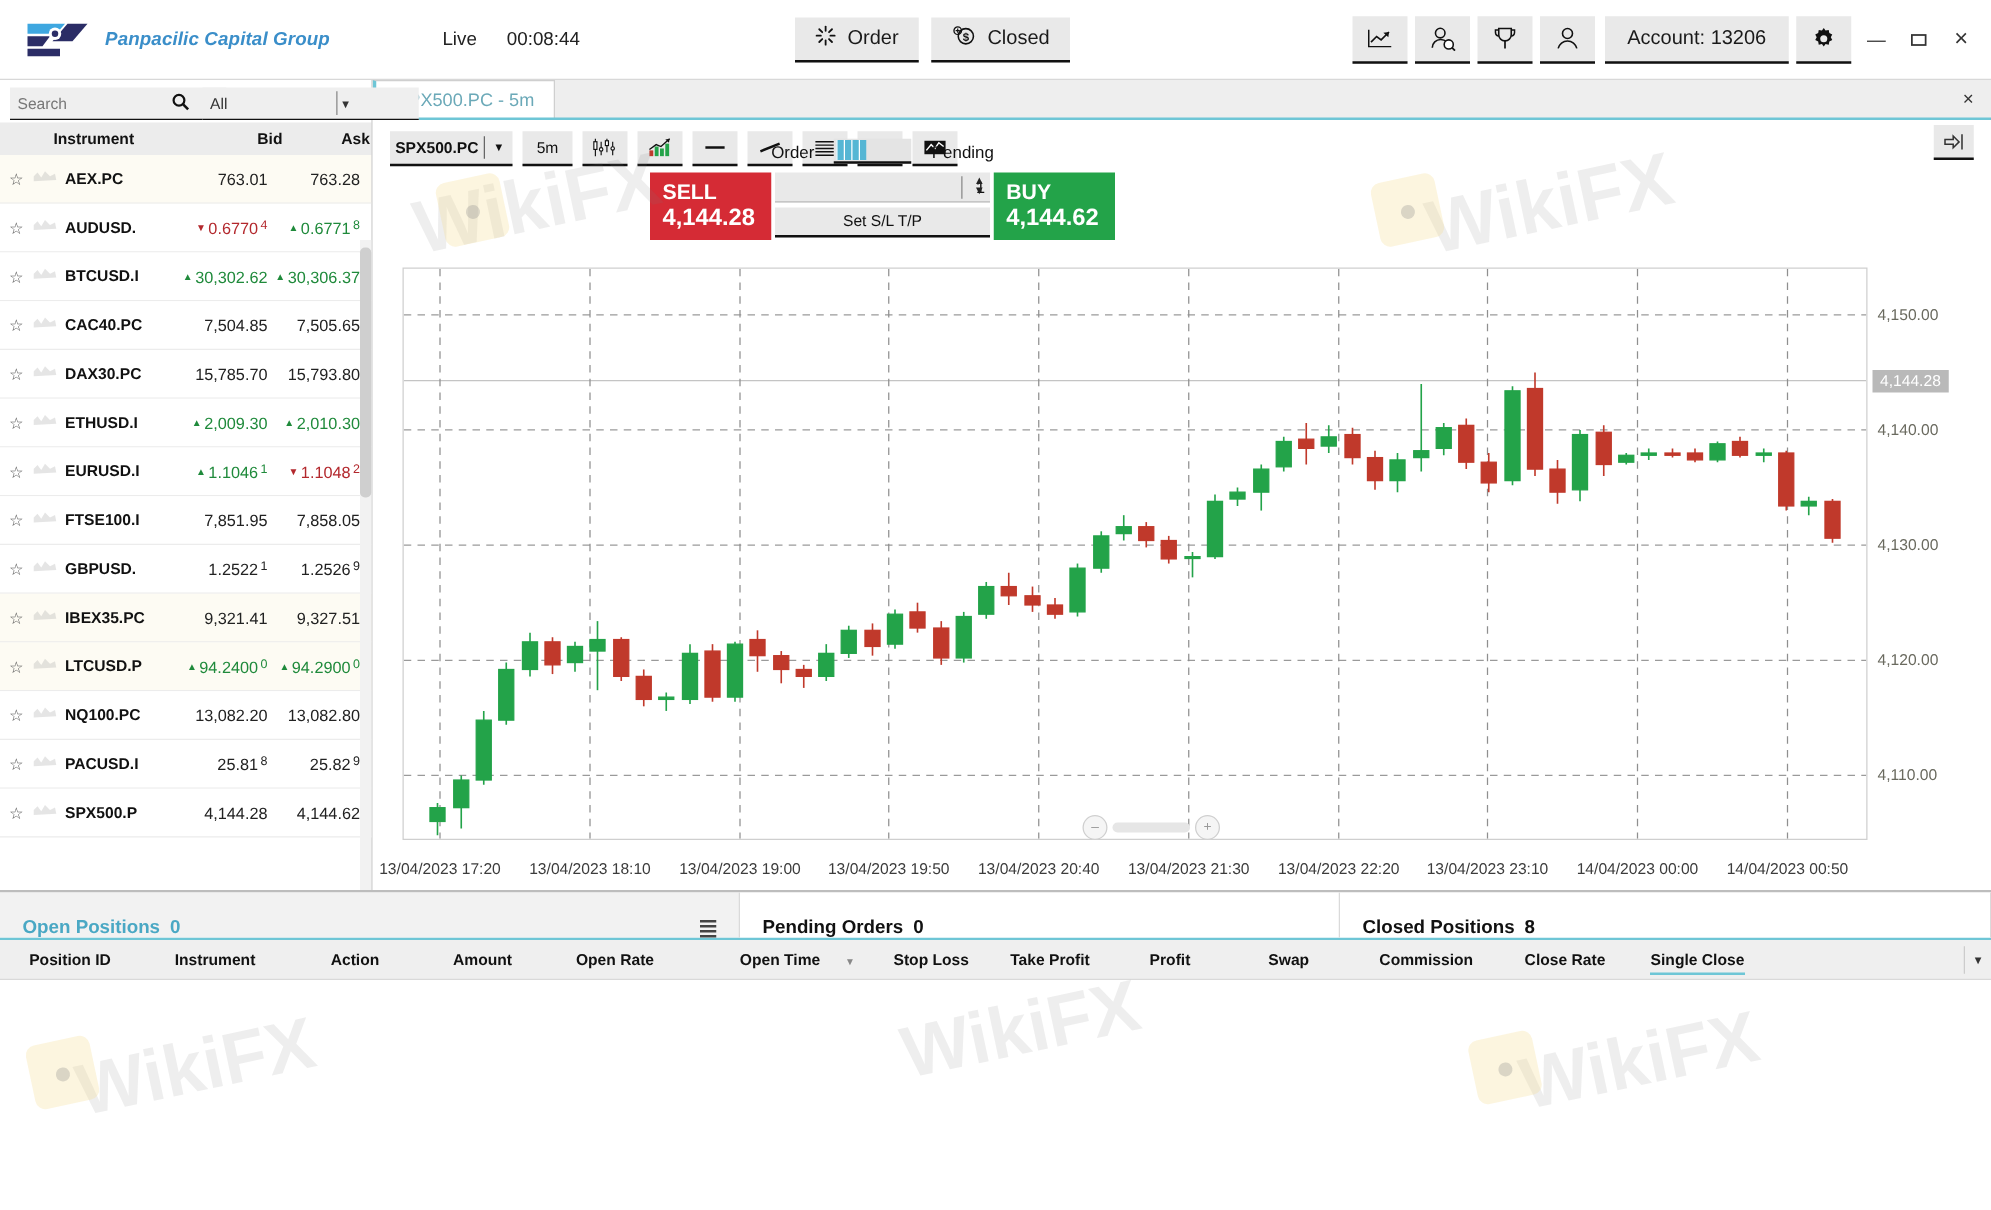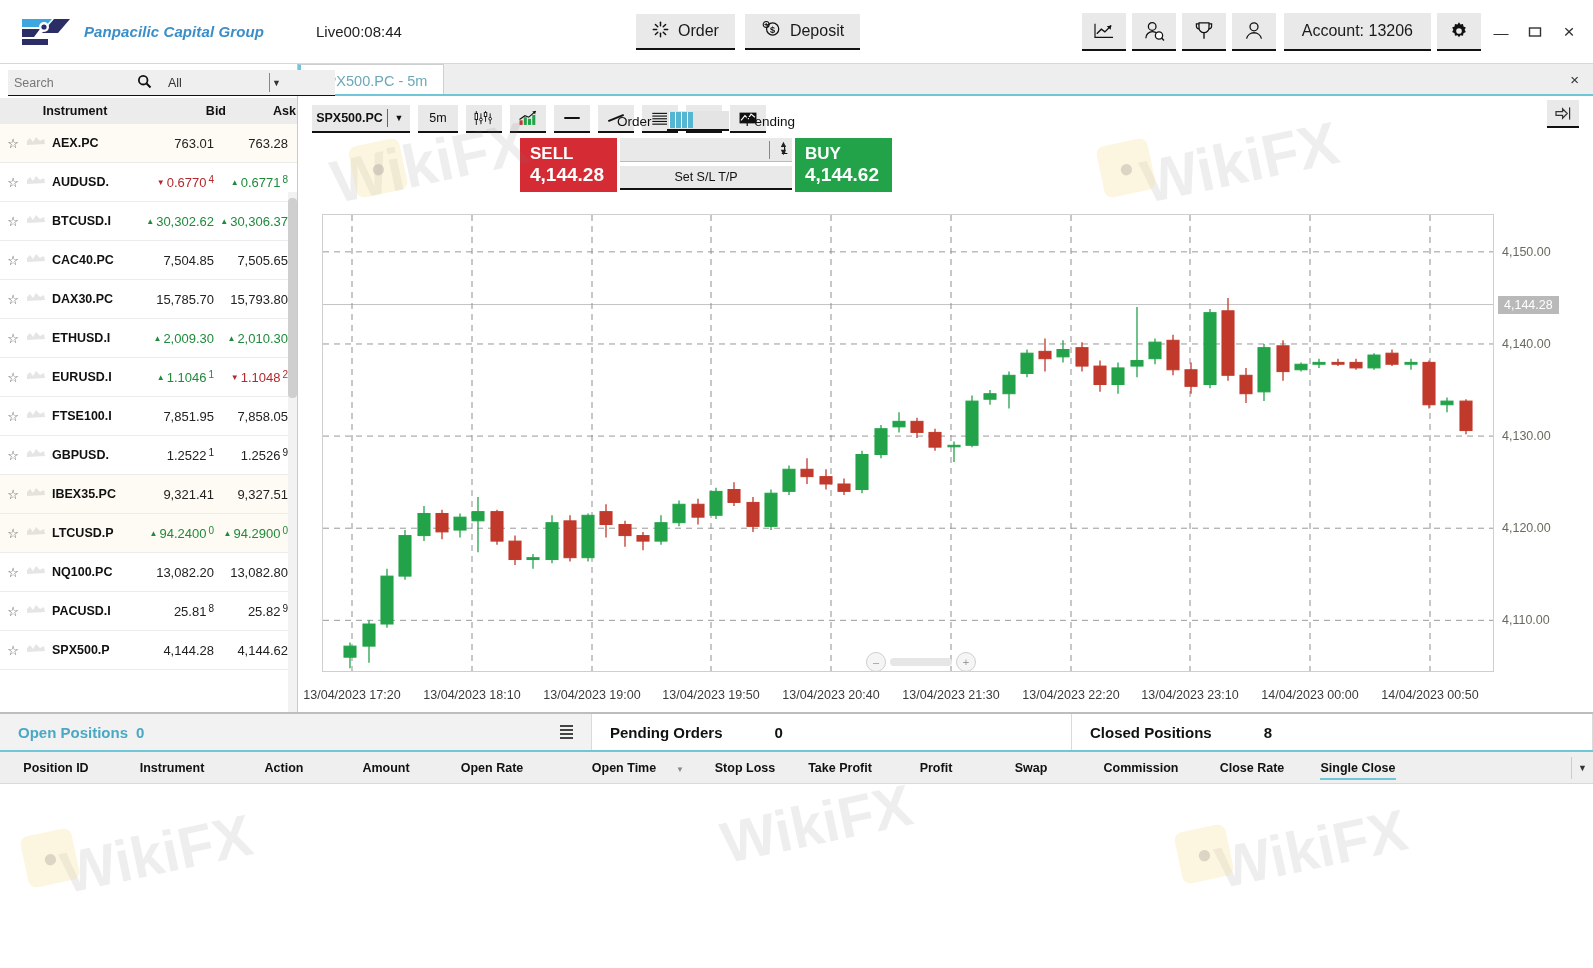--- a/index.html
+++ b/index.html
@@ -28,21 +28,21 @@
 
   
   .topbar {
     position:relative; height:64px; background:#fff;
     display:flex; align-items:center; z-index: 60;
     border-bottom:1px solid #d8d8d8;
   }
   .brand { display:flex; align-items:center; margin-left:18px;font-style:italic; }
   .brand-mark { width:58px; height:34px; position:relative; margin-right:8px; }
   .brand-name { color:#3a8ec9; font-size:15px; font-weight:bold; letter-spacing:0.1px; }
-  .live-group { display:flex; align-items:center; margin-left:52px; }
+  .live-group { display:flex; align-items:center; margin-left:90px; gap:24px; }
   .live-label { font-size:15px; color:#222; }
   .live-clock { font-size:15px; color:#222; }
 
   .center-btns { position:absolute; left:636px; top:14px; display:flex; gap:10px; }
   .tbtn {
     height:36px; background:#e9e9e9; border:none; border-bottom:2px solid #111;
     display:flex; align-items:center; gap:9px; padding:0 16px;
     font-size:16px; color:#1a1a1a; cursor:pointer;
     font-family:"Liberation Sans", sans-serif;
   }
@@ -183,22 +183,22 @@
   .xtick { position:absolute; font-size:12.5px; color:#3c3c3c; transform:translateX(-50%); white-space:nowrap; }
   .zoomctl { position:absolute; left:866px; top:652px; display:flex; align-items:center; gap:4px; z-index:20; }
   .zbtn { width:20px; height:20px; border-radius:50%; border:1px solid #cfcfcf; background:#f5f5f5;
           display:flex; align-items:center; justify-content:center; font-size:11px; color:#999; cursor:pointer; }
   .ztrack { width:62px; height:8px; background:#e6e6e6; border-radius:5px; cursor:pointer; }
 
   
   .bottom { position:relative; height:256px; background:#fff; border-top:2px solid #bdbdbd; }
   .btabs { height:38px; display:flex; align-items:stretch; border-bottom:2px solid #6ec6d6; }
   .btab {
-    display:flex; align-items:center; padding:0 18px; font-size:15px; cursor:pointer;
-    background:#f2f2f2; border-right:1px solid #dadada; position:relative;gap:44px;
+    display:flex; align-items:flex-end; padding:0 18px; font-size:15px; cursor:pointer;
+    background:#f2f2f2; border-right:1px solid #dadada; position:relative;
   }
   .btab.active { background:#f2f2f2; color:#4aa8c4; font-weight:bold; }
   .btab .cnt { margin-left:8px; }
   .btab.plain { background:#fff; color:#111; font-weight:bold; }
   .btab.one { width:592px; justify-content:space-between; }
   .btab.two { width:480px; }
   .grip { display:flex; flex-direction:column; gap:2px; }
   .grip i { width:13px; height:2px; background:#444; display:block; }
 
   .tcols {
@@ -262,21 +262,21 @@
       <div class="tbtn">
         <span>
           <svg width="20" height="18" viewBox="0 0 24 20">
             <circle cx="14" cy="10" r="7.3" fill="none" stroke="#111" stroke-width="1.5"></circle>
             <text x="14" y="14.5" font-size="11" font-weight="bold" text-anchor="middle" fill="#111" font-family="Liberation Sans">$</text>
             <circle cx="6.2" cy="4.6" r="3.6" fill="none" stroke="#111" stroke-width="1.3"></circle>
             <line x1="6.2" y1="2.6" x2="6.2" y2="6.6" stroke="#111" stroke-width="1.1"></line>
             <line x1="4.2" y1="4.6" x2="8.2" y2="4.6" stroke="#111" stroke-width="1.1"></line>
           </svg>
         </span>
-        <span>Deposit</span>
+        <span>Closed</span>
       </div>
     </div>
 
     <div class="right-btns">
       <div class="ibtn">
         <svg width="22" height="18" viewBox="0 0 24 20">
           <polyline points="2,2 2,17 22,17" fill="none" stroke="#111" stroke-width="1.3"></polyline>
           <polyline points="4,13 9,8 13,11 20,4" fill="none" stroke="#111" stroke-width="1.5"></polyline>
           <polygon points="20,4 15,4.6 19.4,8.6" fill="#111"></polygon>
         </svg>

